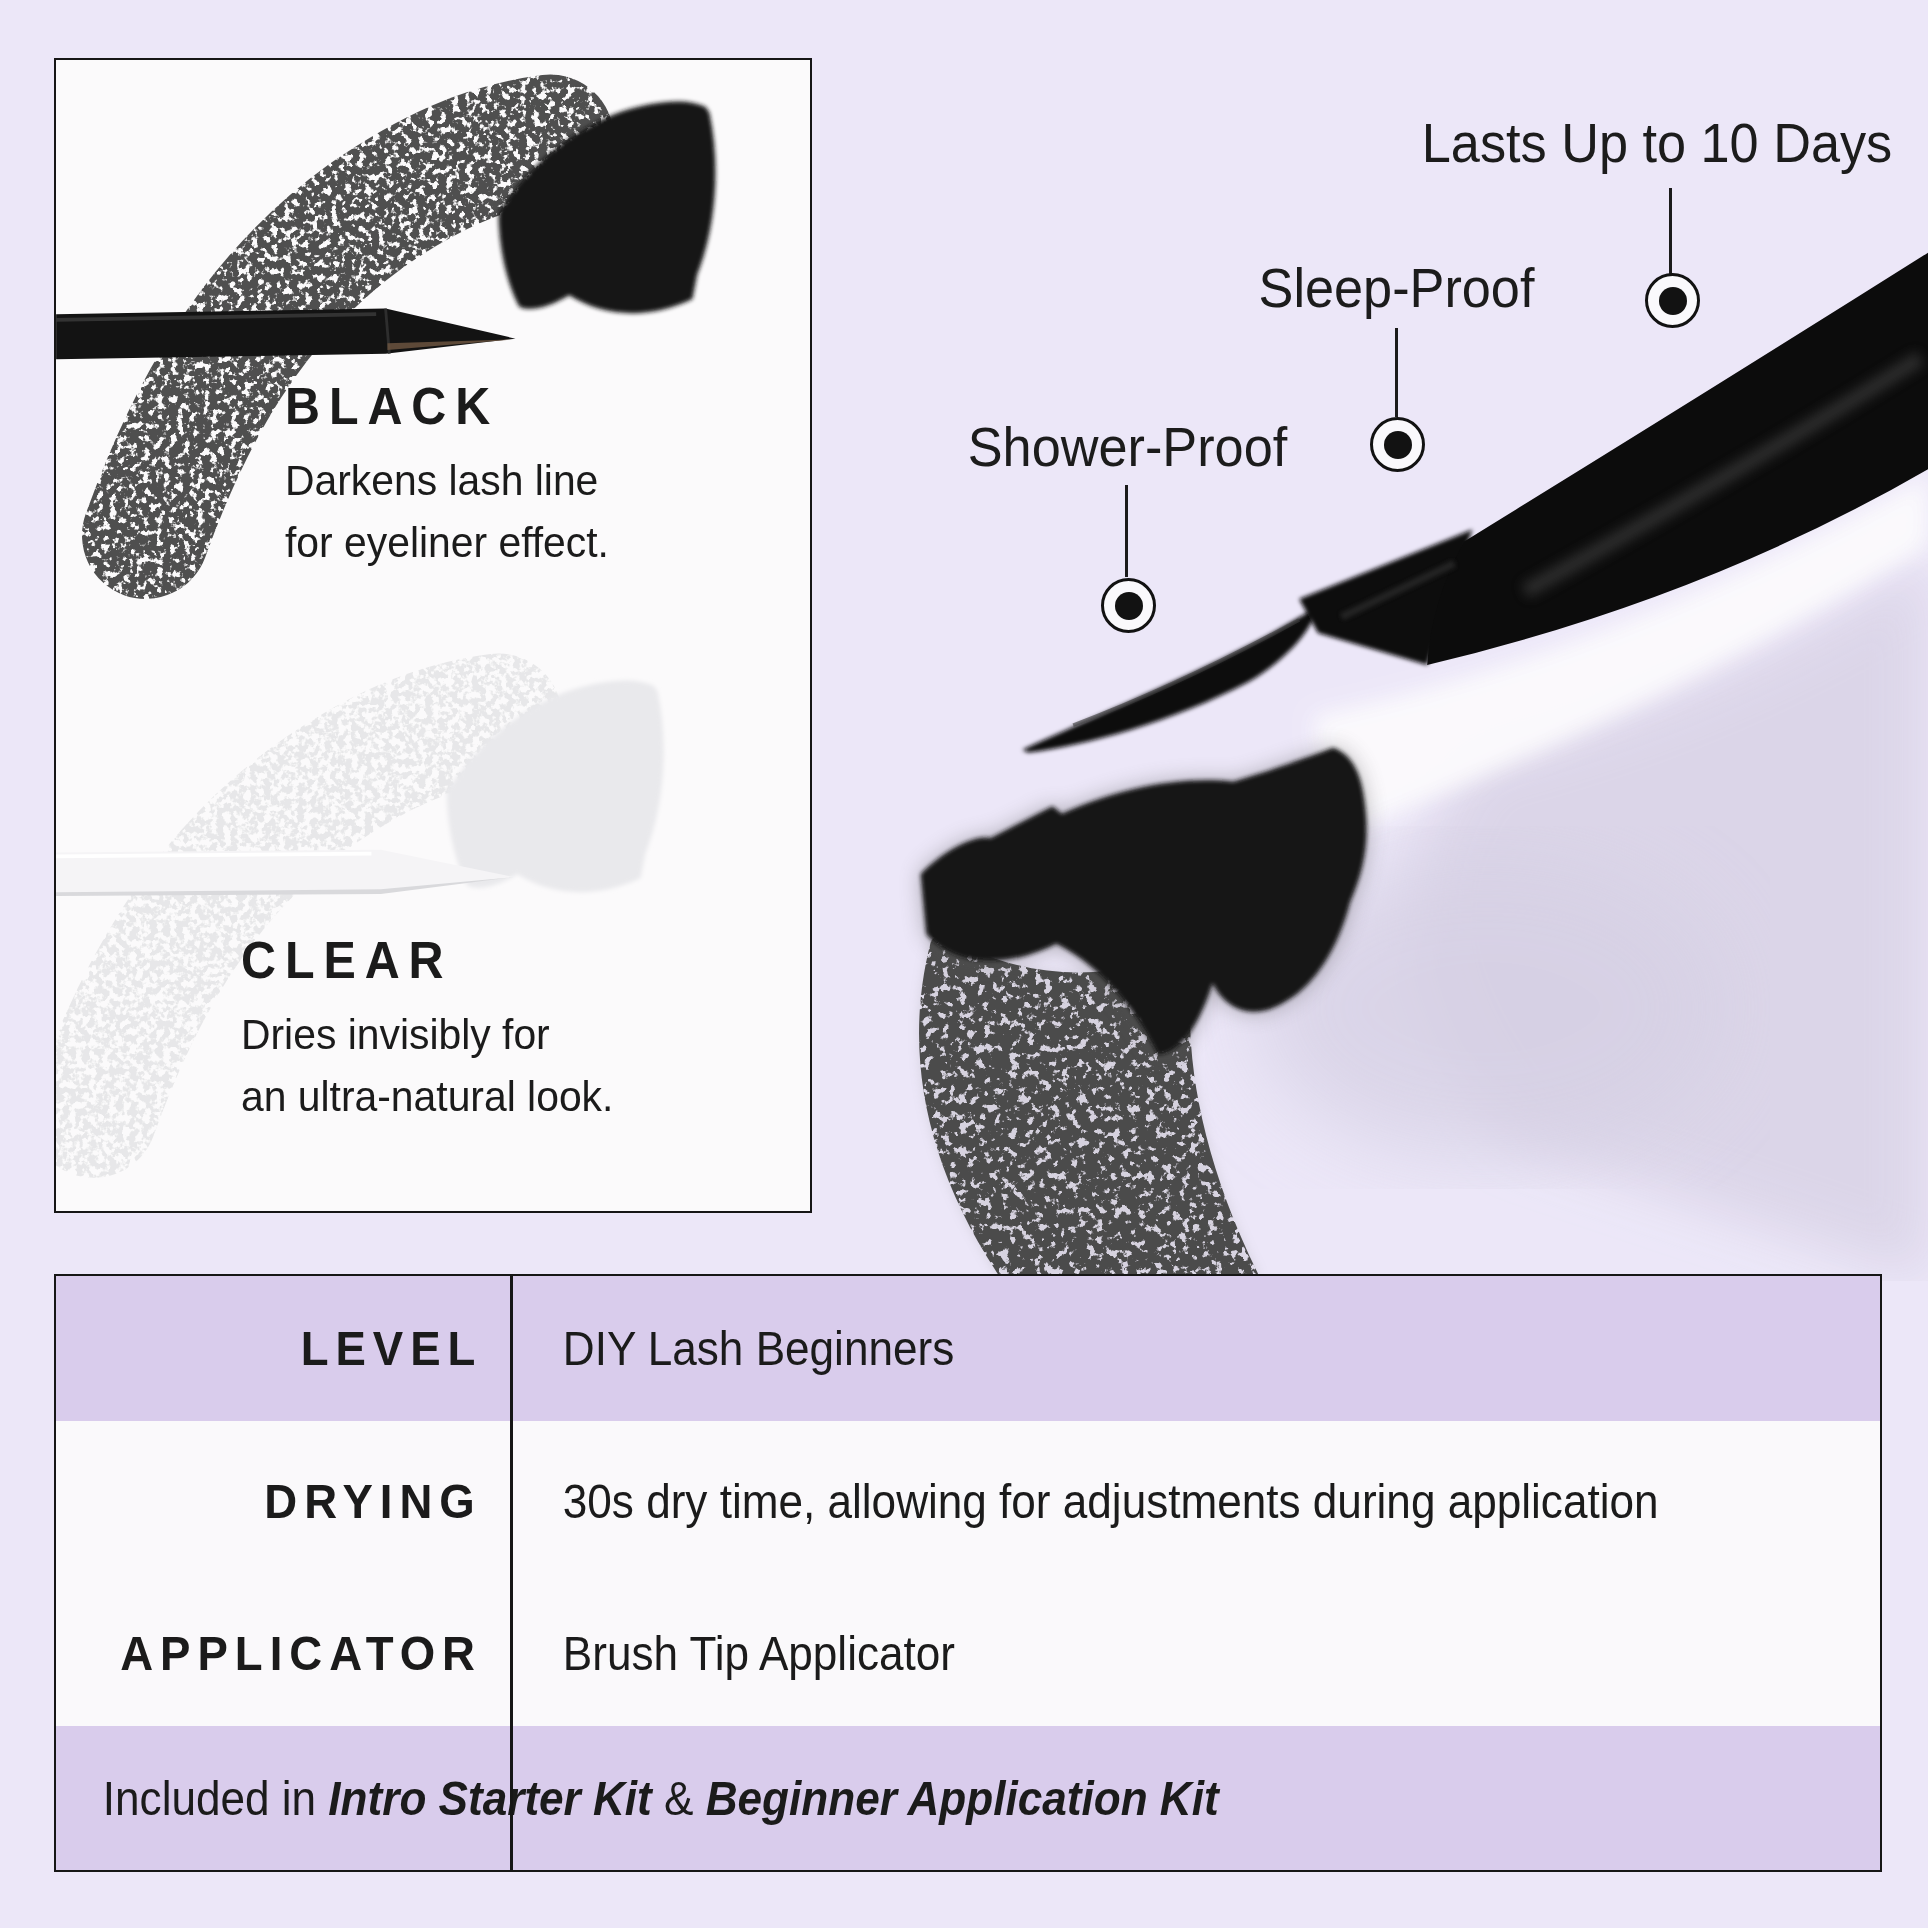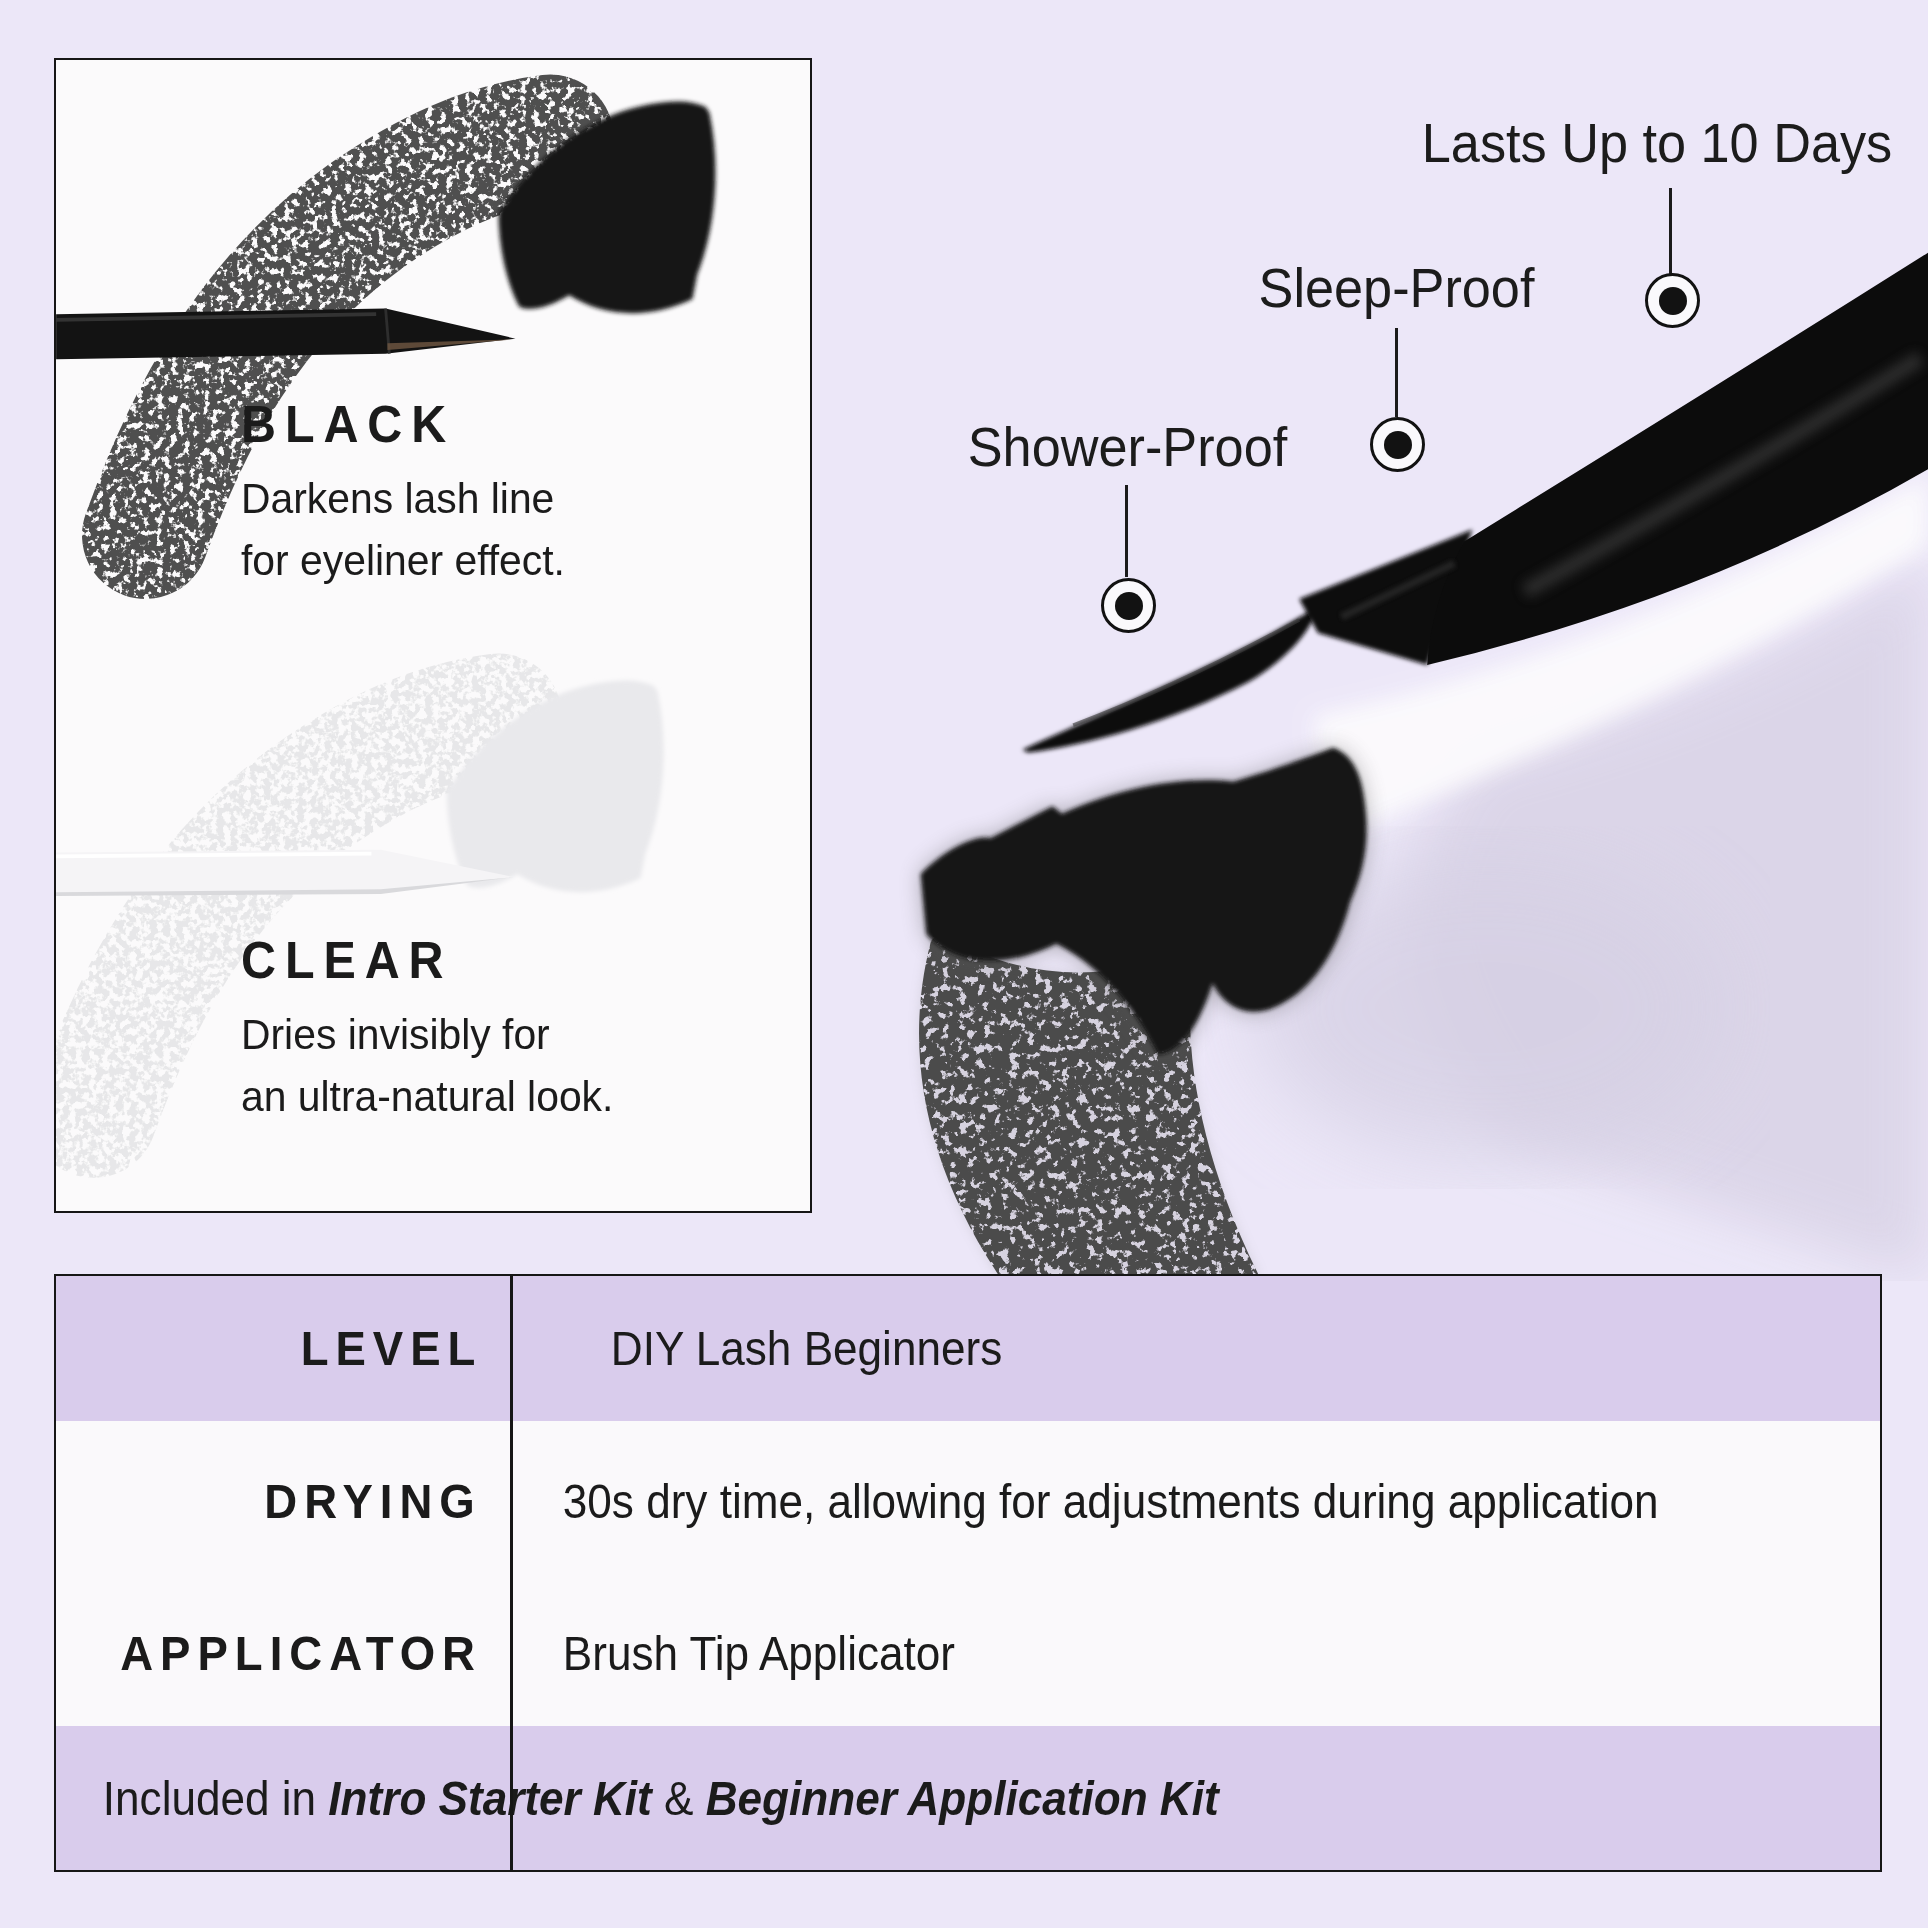--- a/index.html
+++ b/index.html
@@ -9,21 +9,21 @@
 
   
   .card{left:54px;top:58px;width:758px;height:1155px;background:#FBFAFB;
         border:2.8px solid #161616;box-sizing:border-box;}
   .card svg{position:absolute;left:0;top:0;}
   .card-text{position:absolute;left:185px;}
   .card-text .title{font-size:51px;font-weight:bold;letter-spacing:9.4px;
         transform:scaleX(.95);transform-origin:left center;white-space:nowrap;}
   .card-text .body{font-size:43px;line-height:62px;margin-top:13px;
         transform:scaleX(.95);transform-origin:left top;white-space:nowrap;}
-  .black-text{top:335px;}
+  .black-text{top:317px;margin-left:44px;}
   .clear-text{top:871px;}
 
   
   #scene{left:0;top:0;pointer-events:none;}
 
   
   .callout-label{position:absolute;font-size:55px;color:#1c1c1c;white-space:nowrap;
         transform:scaleX(.95);}
   .lbl-lasts{right:36px;top:111px;transform-origin:right center;}
   .lbl-sleep{left:1208px;top:256px;width:377px;text-align:center;transform-origin:center;}
@@ -36,21 +36,21 @@
         border-radius:50%;background:#FAF9FC;display:flex;align-items:center;justify-content:center;}
   .circ-lasts{left:1645px;top:273px;}
   .circ-sleep{left:1370px;top:417px;}
   .circ-shower{left:1101px;top:578px;}
   .callout-dot{width:28px;height:28px;border-radius:50%;background:#121212;}
 
   
   .spec-table{left:54px;top:1274px;width:1828px;height:598px;border:2.8px solid #161616;
         box-sizing:border-box;display:flex;flex-direction:column;background:#FAF9FB;}
   .spec-row{flex:1;display:flex;align-items:center;}
-  .spec-row.purple{background:#D9CCEC;gap:48px;}
+  .spec-row.purple{background:#D9CCEC;}
   .spec-row.white{background:#FAF9FB;margin-top:8px;}
   .spec-label{width:460px;box-sizing:border-box;padding-right:34px;text-align:right;
         font-size:49px;font-weight:bold;letter-spacing:7.5px;}
   .spec-label span{display:inline-block;transform:scaleX(.93);transform-origin:right center;white-space:nowrap;}
   .spec-value{flex:1;padding-left:52px;font-size:49px;
         transform:scaleX(.9);transform-origin:left center;white-space:nowrap;}
   .spec-divider{position:absolute;left:510px;top:1274px;width:2.8px;height:598px;background:#161616;}
   .bi{font-weight:bold;font-style:italic;}
 </style>
 </head>

